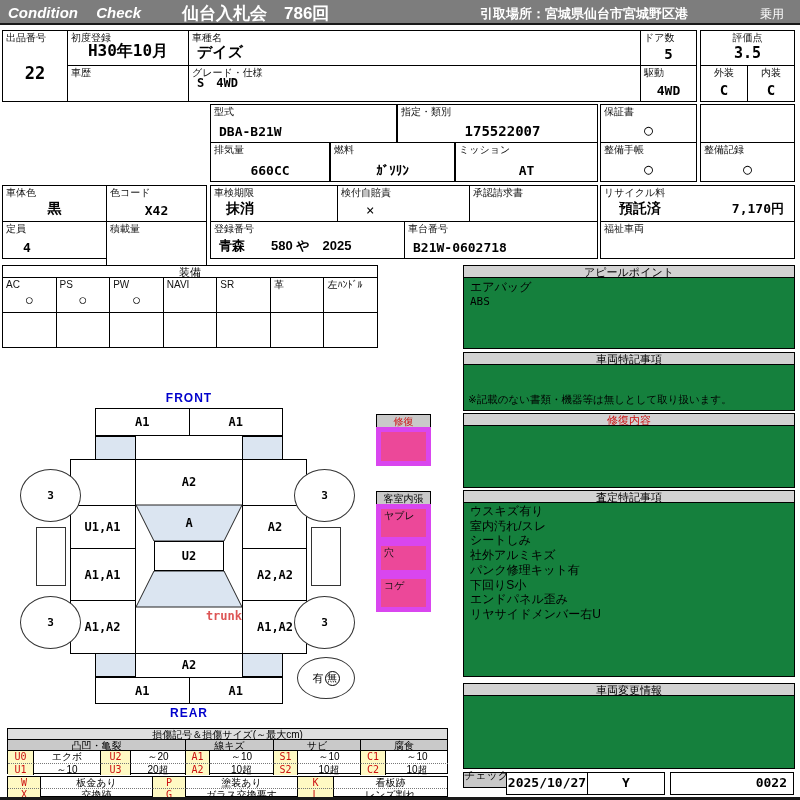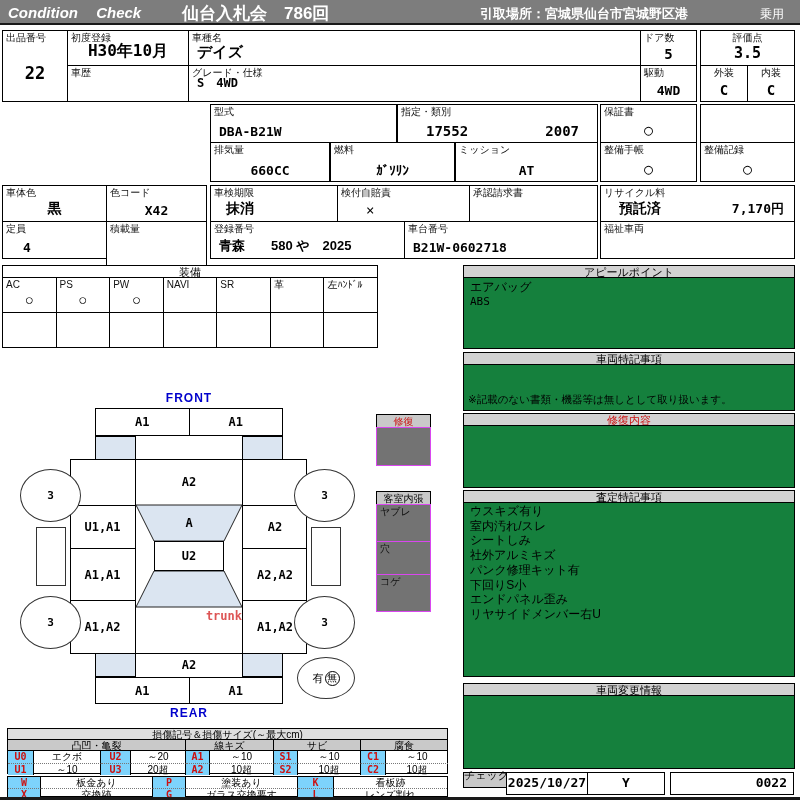--- a/index.html
+++ b/index.html
@@ -53,34 +53,34 @@
           font-family:"DejaVu Sans Mono","Liberation Mono",monospace; font-weight:bold; font-size:12px; z-index:3; }
   .wheel { border:1px solid #333; border-radius:50%; background:#fff; z-index:5;
            display:flex; align-items:center; justify-content:center;
            font-family:"DejaVu Sans Mono","Liberation Mono",monospace; font-weight:bold; font-size:11px; }
   .mirror { border:1px solid #333; background:#fff; z-index:6; }
   .spare { border:1px solid #333; border-radius:50%; background:#fff; z-index:5;
            display:flex; align-items:center; justify-content:center; font-size:11px; gap:1px; }
   .circ { display:inline-flex; align-items:center; justify-content:center; width:15px; height:15px;
           border:1px solid #000; border-radius:50%; font-size:10px; }
   .sidehead { border:1px solid #000; background:#c9c9c9; text-align:center; font-size:10px; line-height:13px; overflow:hidden; white-space:nowrap; }
-  .sidebody { border:1px solid #d946ef; background:#737373; }
+  .sidebody { border:5px solid #d946ef; background:#ec4899; }
   .trunklab { color:#d55; font-family:"DejaVu Sans Mono","Liberation Mono",monospace; font-weight:bold;
               font-size:12px; text-align:right; }
 
   
   .ltitle { position:absolute; border:1px solid #000; background:#dedede; text-align:center; font-size:10px; line-height:11px; }
   .lcats  { position:absolute; border:1px solid #000; display:flex; background:#c9c9c9; }
   .lcats div { border-right:1px solid #000; text-align:center; font-size:10px; line-height:11px; }
   .lcats div:last-child { border-right:none; }
   .lgrid  { position:absolute; border:1px solid #000; display:grid; background:#fff; }
   .lgrid span { border-right:1px solid #000; text-align:center; font-size:10px; line-height:11px; overflow:hidden; white-space:nowrap; }
   .lgrid span.nr { border-right:none; }
   .lgrid span.r2 { border-top:1px dotted #777; }
-  .code { background:#7dd3fc; color:#c11; font-weight:bold; font-family:"DejaVu Sans Mono","Liberation Mono",monospace; }
+  .code { background:#fef9c3; color:#c11; font-weight:normal; font-family:"DejaVu Sans Mono","Liberation Mono",monospace; }
   .botbar { position:absolute; left:0; top:797px; width:800px; height:3px; background:#1a1a1a; }
 </style>
 </head>
 <body>
 
 <div class="page">
 
   <div class="topbar">
     <span class="brand">Condition Check</span>
     <span class="auction">仙台入札会　786回</span>
@@ -128,21 +128,21 @@
     <span class="lbl" style="left:0;right:0;text-align:center">内装</span>
     <div class="val">C</div>
   </div>
 
   <div class="c" style="left:210px;top:104px;width:187px;height:39px">
     <span class="lbl">型式</span>
     <div class="val vl" style="font-size:13px">DBA-B21W</div>
   </div>
   <div class="c" style="left:397px;top:104px;width:201px;height:39px">
     <span class="lbl">指定・類別</span>
-    <div class="val" style="display:flex;justify-content:space-between;padding:0 18px 0 28px">
+    <div class="val" style="display:flex;justify-content:center;padding:0 18px 0 28px">
       <span>17552</span>
       <span>2007</span>
     </div>
   </div>
   <div class="c" style="left:600px;top:104px;width:97px;height:39px">
     <span class="lbl">保証書</span>
     <div class="val" style="font-weight:normal;font-size:15px">○</div>
   </div>
   <div class="c" style="left:700px;top:104px;width:95px;height:39px"></div>
   <div class="c" style="left:210px;top:142px;width:120px;height:40px">

